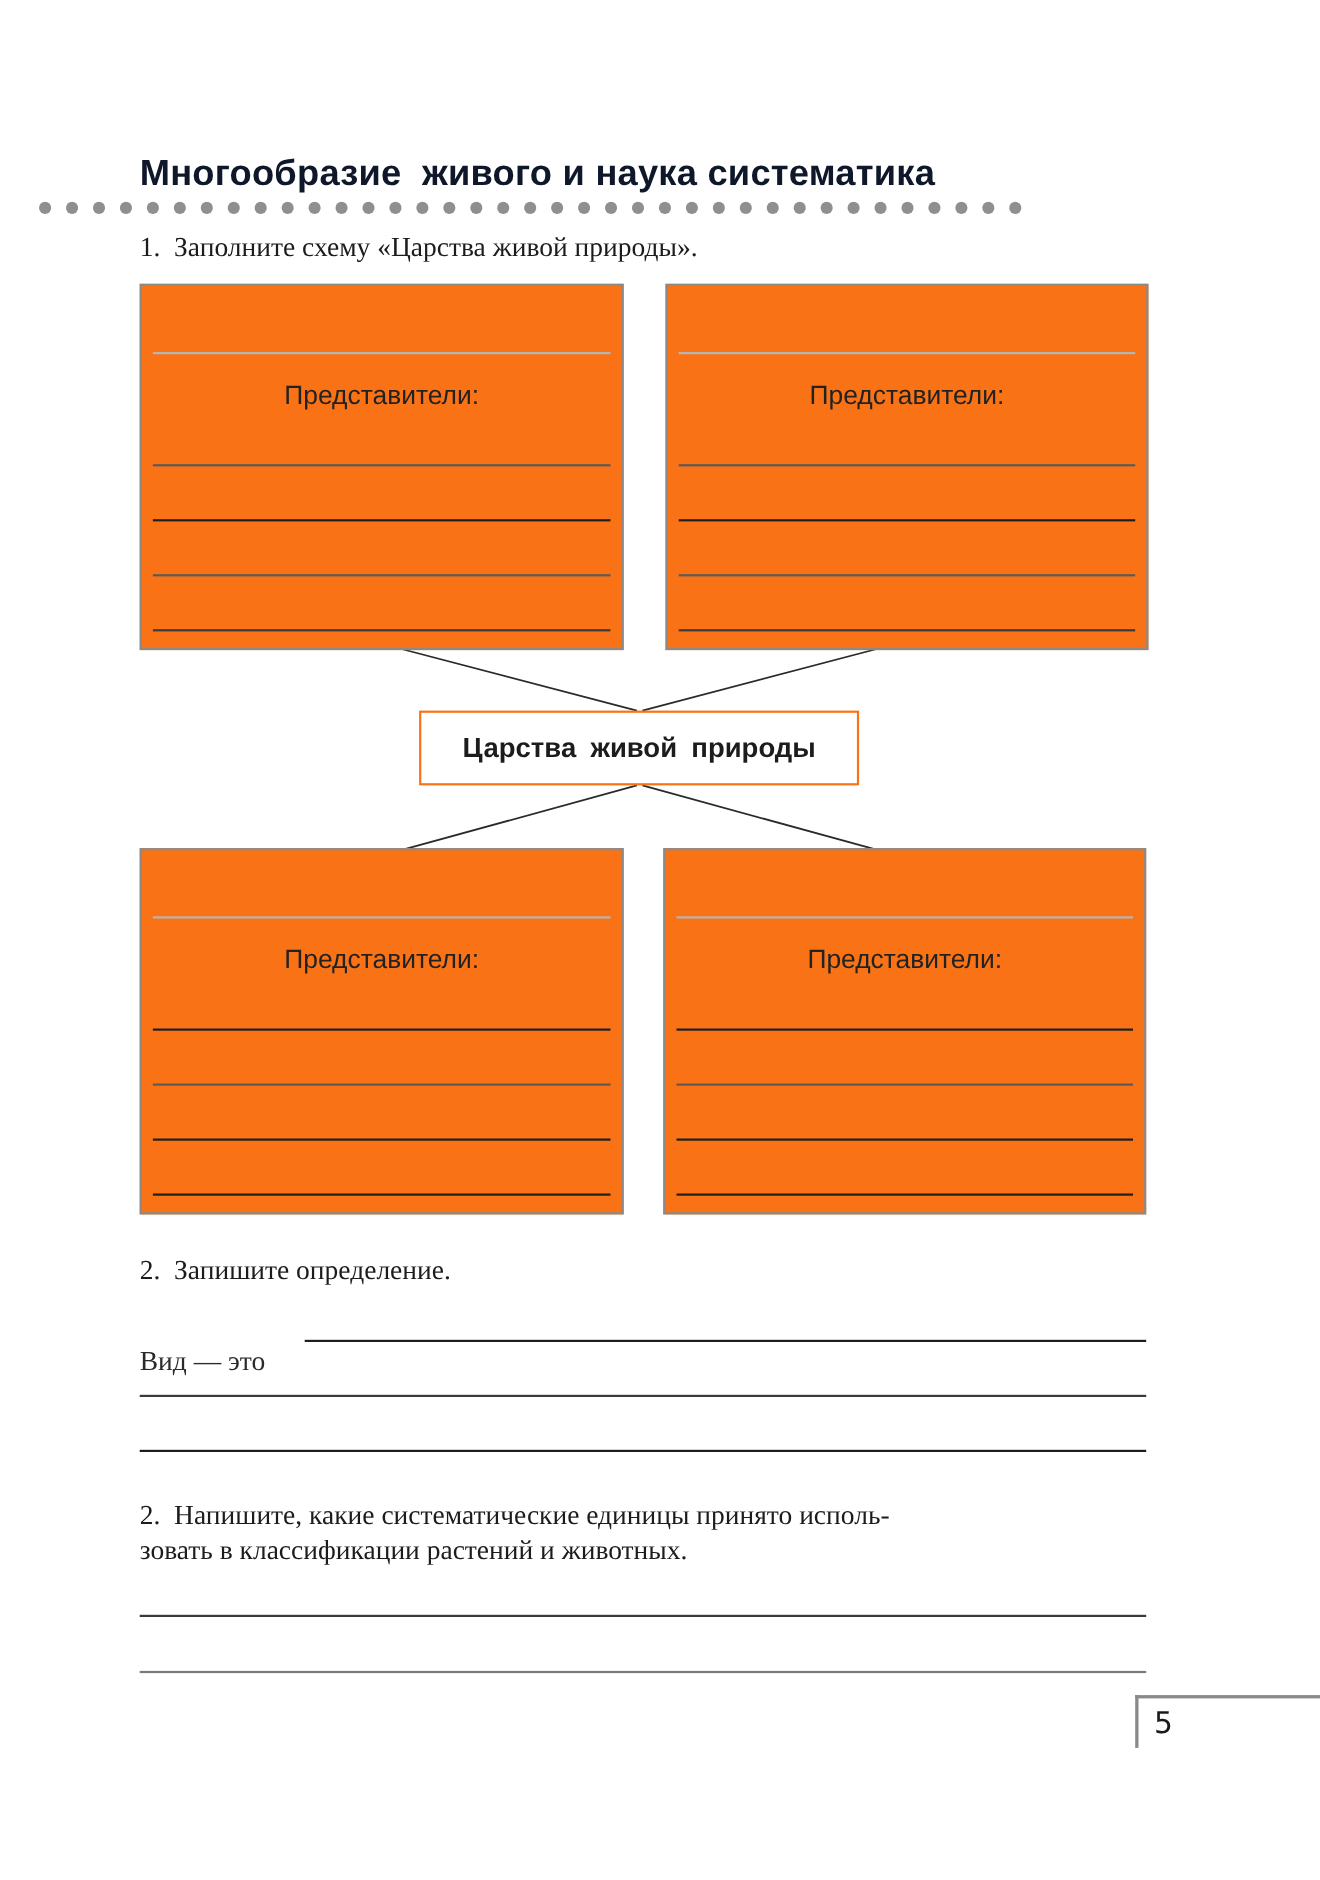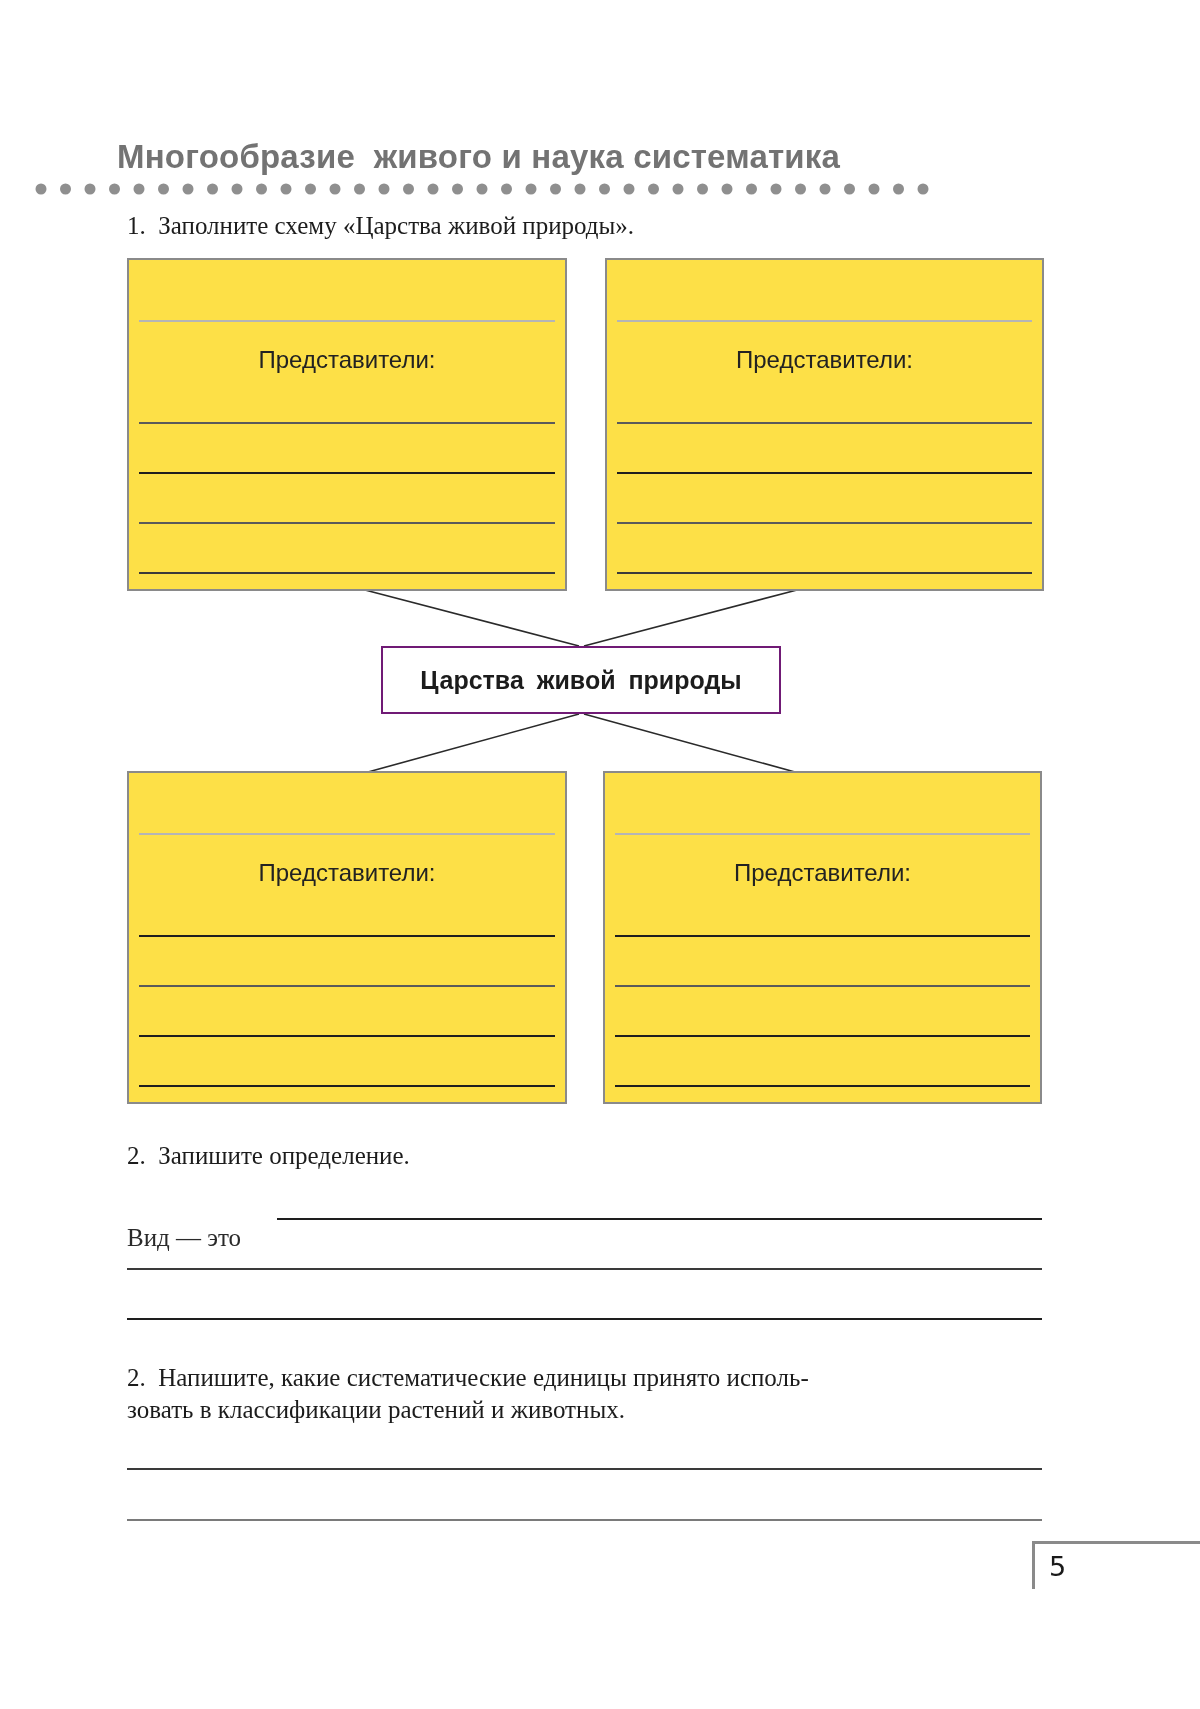--- a/index.html
+++ b/index.html
@@ -1,33 +1,33 @@
 <!DOCTYPE html>
 <html><head>
 <meta charset="utf-8">
 <style>
   html, body { margin: 0; padding: 0; background: #ffffff; }
   body { width: 1200px; height: 1709px; position: relative; overflow: hidden; color: #1a1a1a; }
   .abs { position: absolute; }
   .title {
-    left: 117px; top: 138px; font-family: "Liberation Sans", sans-serif; font-weight: bold;
-    font-size: 33px; letter-spacing: 0.2px; white-space: pre; color: #737373;
+    left: 127px; top: 138px; font-family: "Liberation Sans", sans-serif; font-weight: bold;
+    font-size: 33px; letter-spacing: 0.2px; white-space: pre; color: #0f172a;
   }
   .dots { left: 0; top: 183px; width: 1200px; height: 14px; }
   .task {
     font-family: "Liberation Serif", serif; font-weight: normal; font-size: 25px; white-space: pre; color: #1c1c1c;
   }
-  .box { border: 2px solid #8a8a8a; background: #fde047; box-sizing: border-box; }
+  .box { border: 2px solid #8a8a8a; background: #f97316; box-sizing: border-box; }
   .box .rule { position: absolute; left: 10px; right: 10px; height: 0; }
   .box .label {
     position: absolute; left: 0; right: 0; text-align: center;
     font-family: "Liberation Sans", sans-serif; font-size: 24px; color: #222;
   }
   .center-box {
-    left: 381px; top: 646px; width: 400px; height: 68px; border: 2px solid #701a75; box-sizing: border-box;
+    left: 381px; top: 646px; width: 400px; height: 68px; border: 2px solid #f97316; box-sizing: border-box;
     display: flex; align-items: center; justify-content: center;
     font-family: "Liberation Sans", sans-serif; font-weight: bold; font-size: 25px; word-spacing: 6px; color: #1c1c1c;
   }
   .line { position: absolute; height: 0; }
   .body-text { font-family: "Liberation Serif", serif; font-size: 25px; color: #2a2a2a; white-space: pre; }
   .pagenum { font-family: "DejaVu Sans", sans-serif; font-size: 27px; color: #1a1a1a; }
   svg.connectors { position: absolute; left: 0; top: 0; width: 1200px; height: 1709px; pointer-events: none; }
 </style>
 </head>
 <body>

